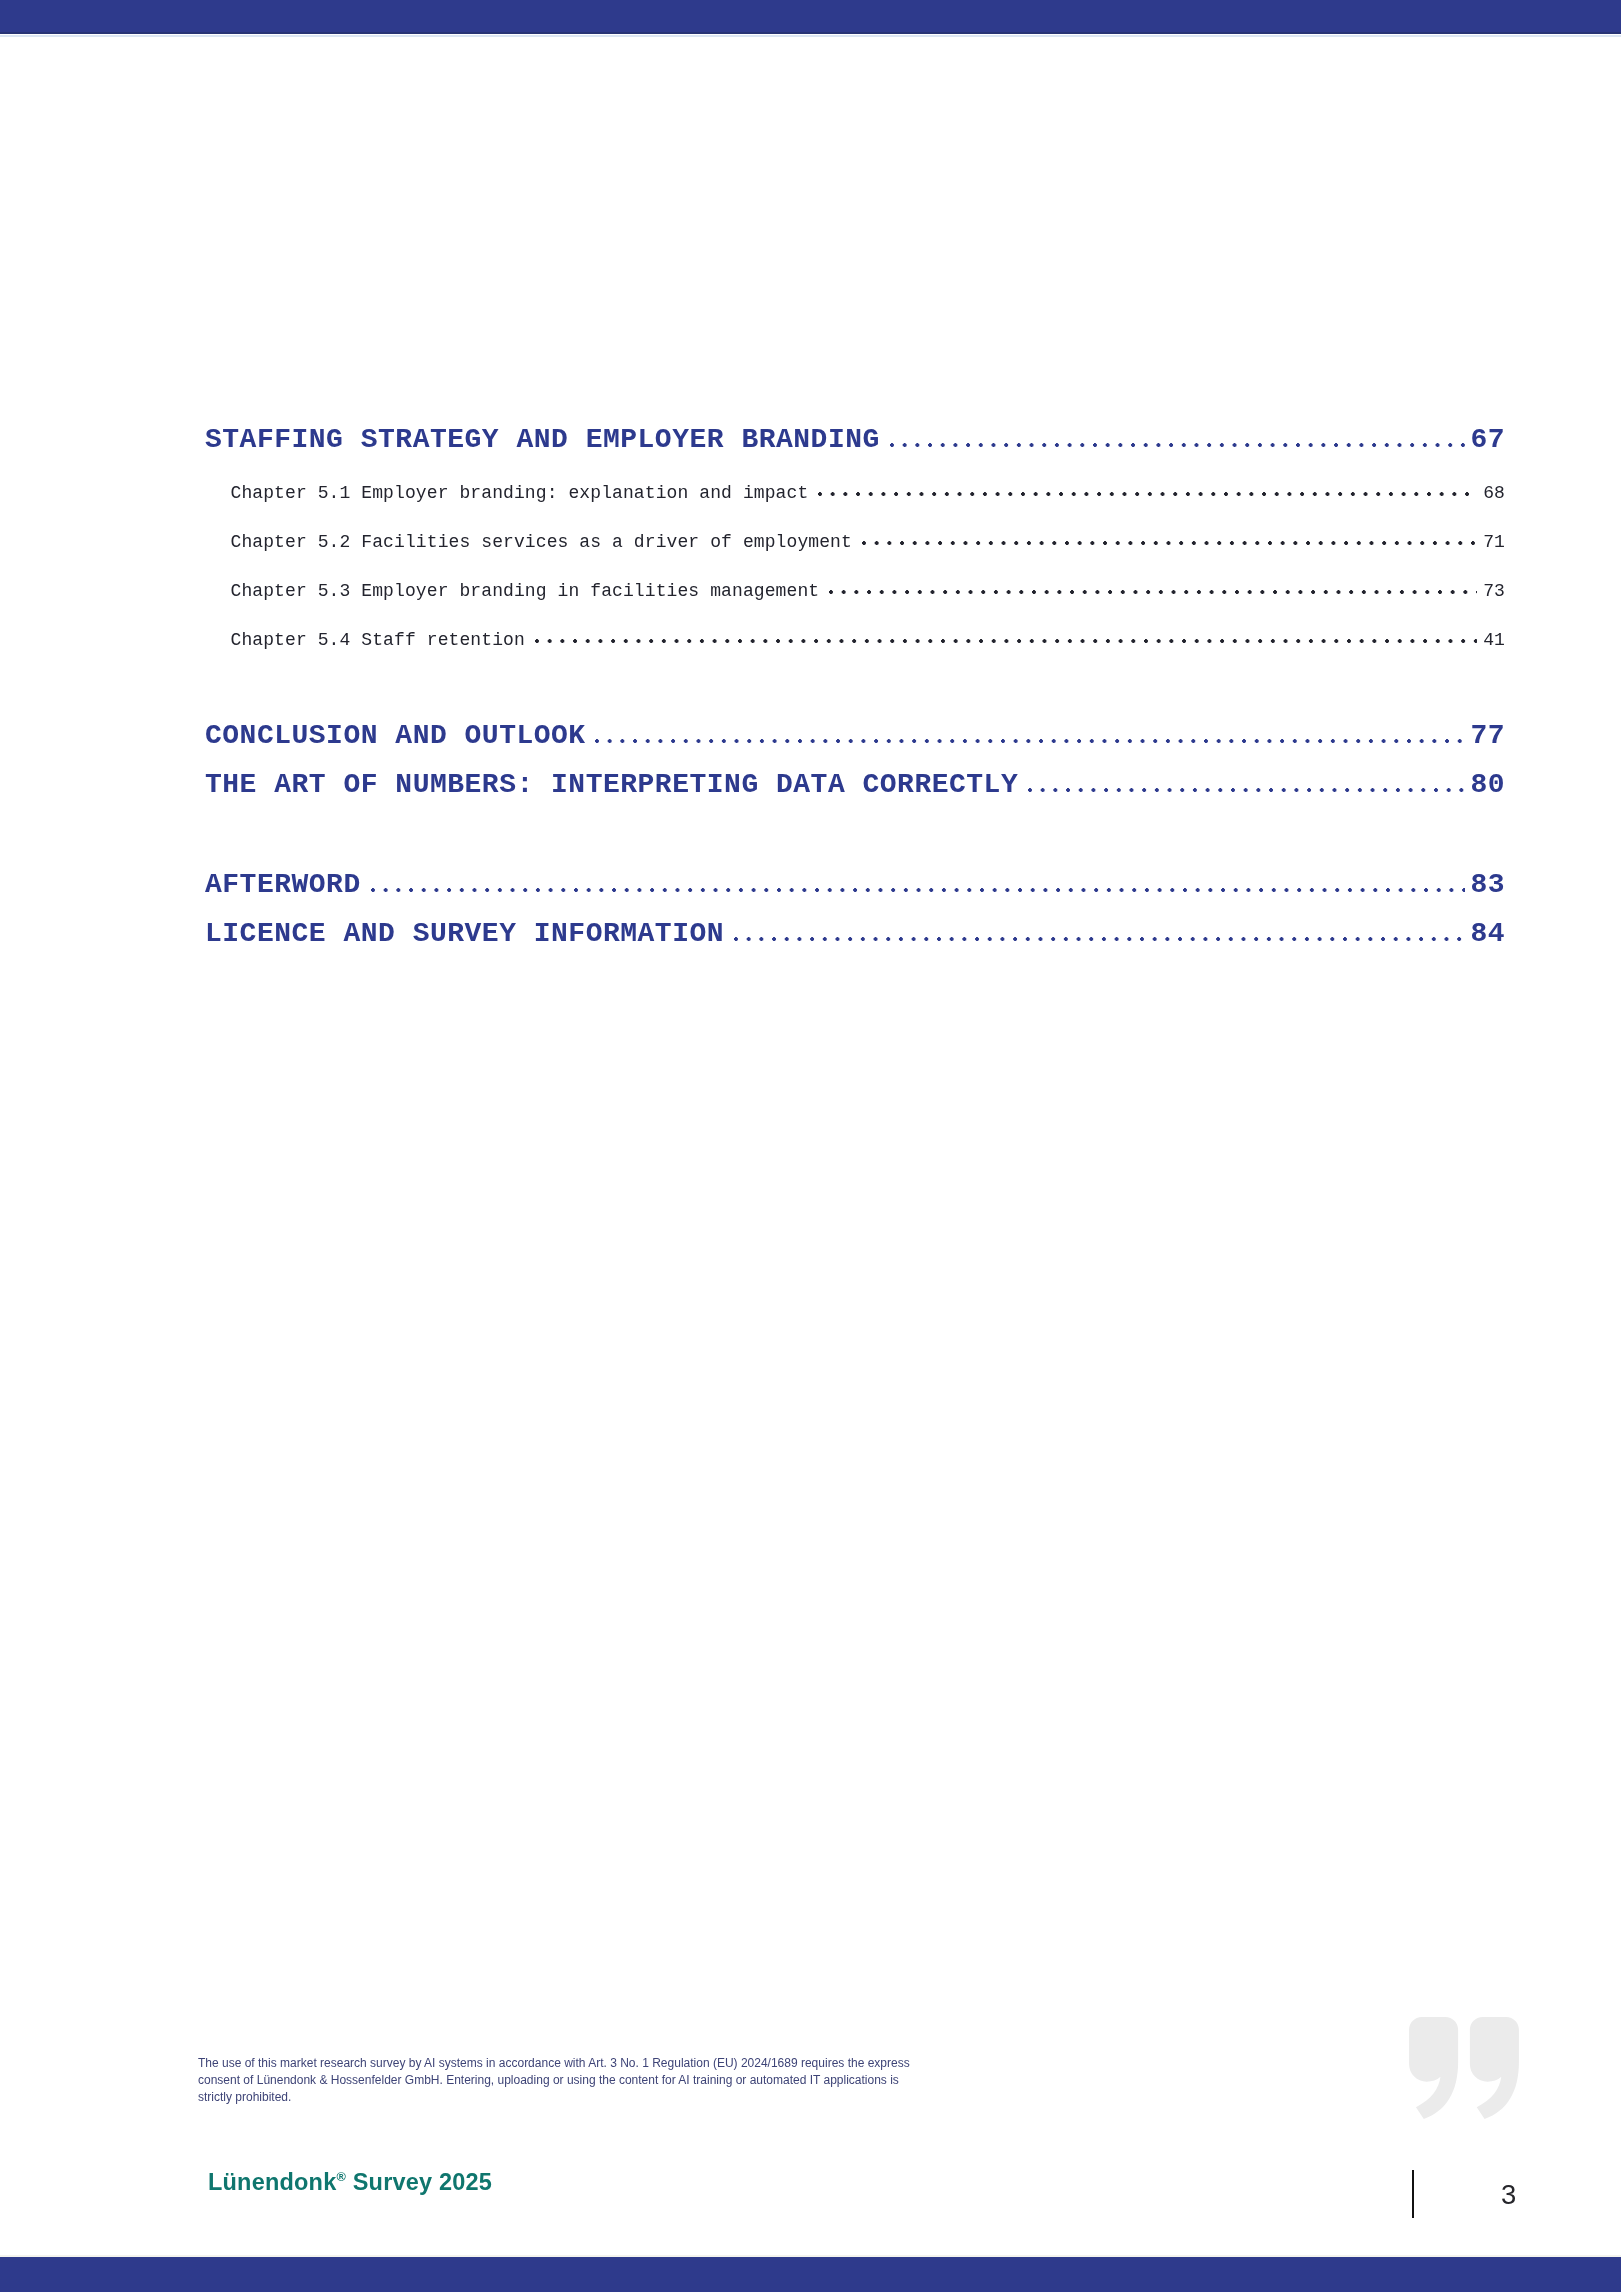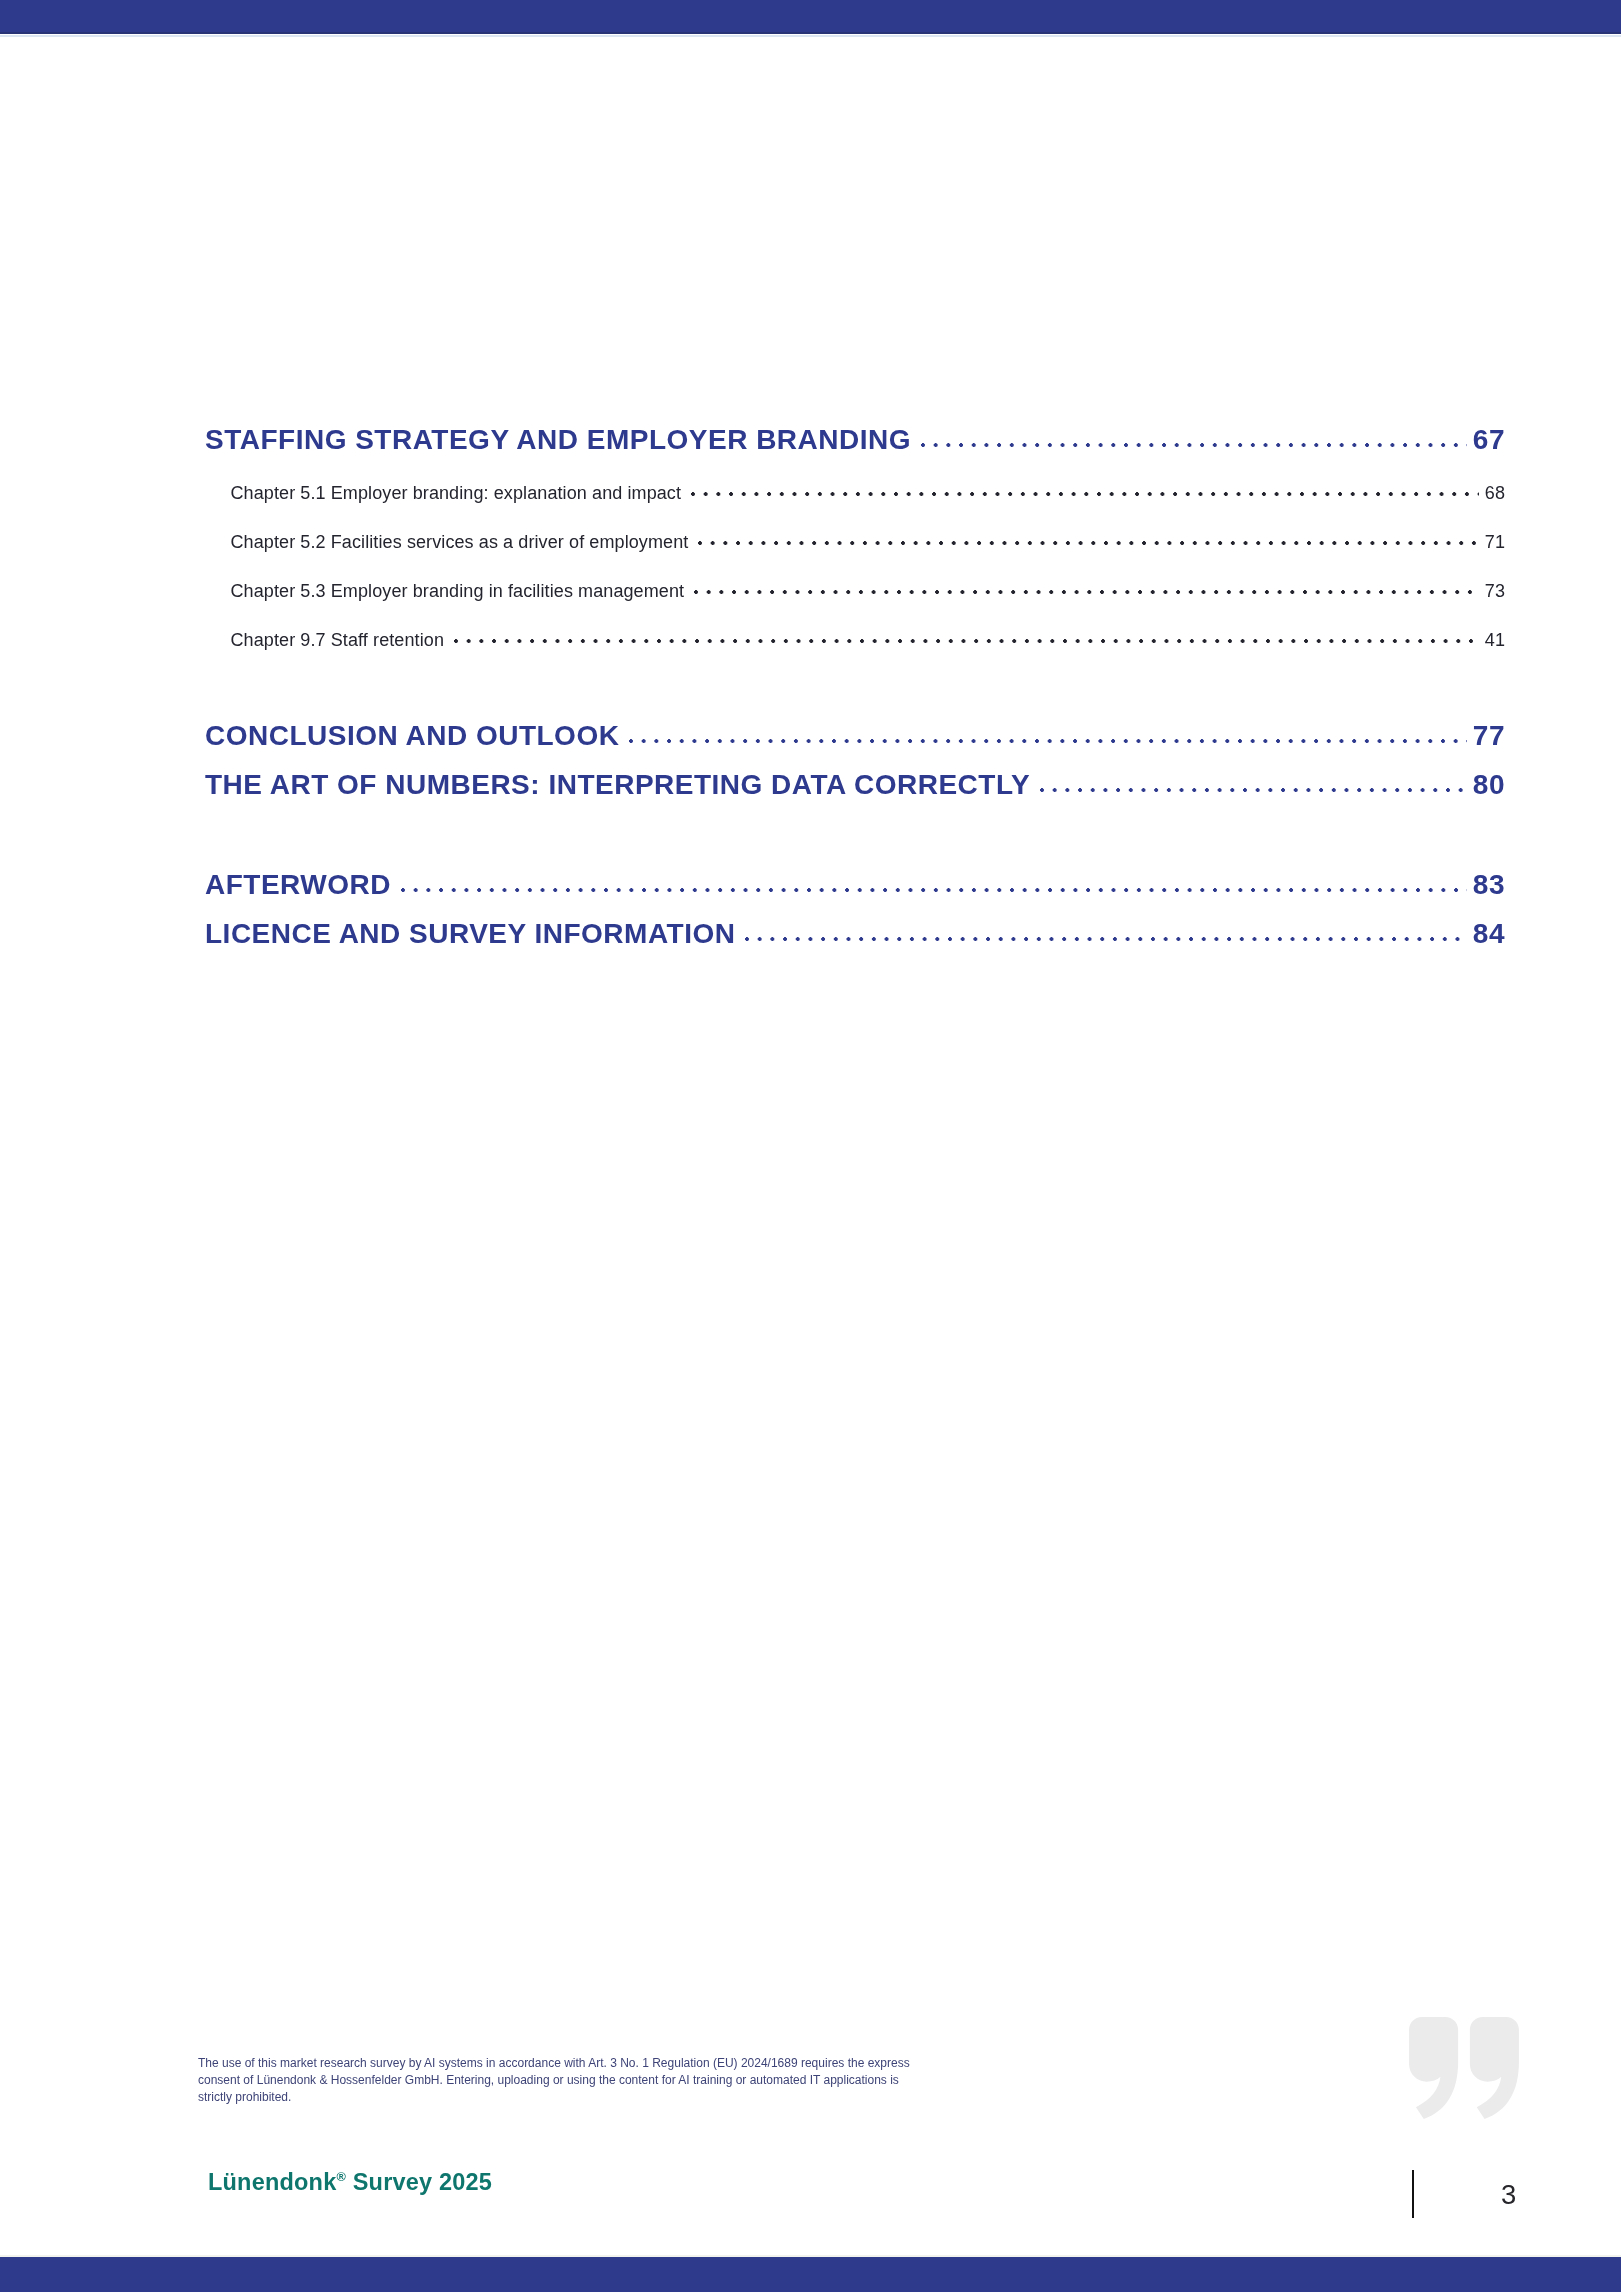--- a/index.html
+++ b/index.html
@@ -33,20 +33,21 @@
     position: absolute;
     left: 205px; top: 412px;
     width: 1300px;
   }
   .toc-row {
     display: flex;
     align-items: flex-end;
     height: 49px;
     box-sizing: border-box;
     padding-bottom: 6.9px;
+    font-family: Liberation Mono, monospace;
   }
   .toc-row .label { white-space: nowrap; line-height: 1.05; }
   .toc-row .leader {
     flex: 1 1 auto;
     align-self: flex-end;
     height: 3.9px;
     margin: 0 5.9px 6.9px 9.8px;
     background-image: radial-gradient(circle at 2px 2px, currentColor 1.8px, transparent 2.1px);
     background-size: 12.7px 3.9px;
     background-repeat: repeat-x;
@@ -133,21 +134,21 @@
       <span class="label">Chapter 5.2 Facilities services as a driver of employment</span>
       <span class="leader"></span>
       <span class="pagenum">71</span>
     </div>
     <div class="toc-row level-2">
       <span class="label">Chapter 5.3 Employer branding in facilities management</span>
       <span class="leader"></span>
       <span class="pagenum">73</span>
     </div>
     <div class="toc-row level-2">
-      <span class="label">Chapter 9.7 Staff retention</span>
+      <span class="label">Chapter 5.4 Staff retention</span>
       <span class="leader"></span>
       <span class="pagenum">41</span>
     </div>
 
     <div class="group-gap"></div>
 
     <div class="toc-row level-1">
       <span class="label">CONCLUSION AND OUTLOOK</span>
       <span class="leader"></span>
       <span class="pagenum">77</span>

